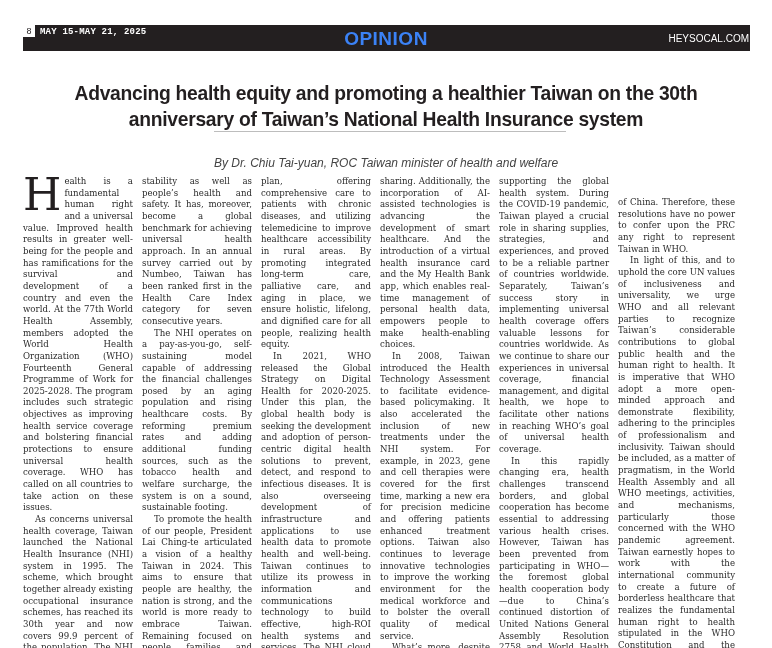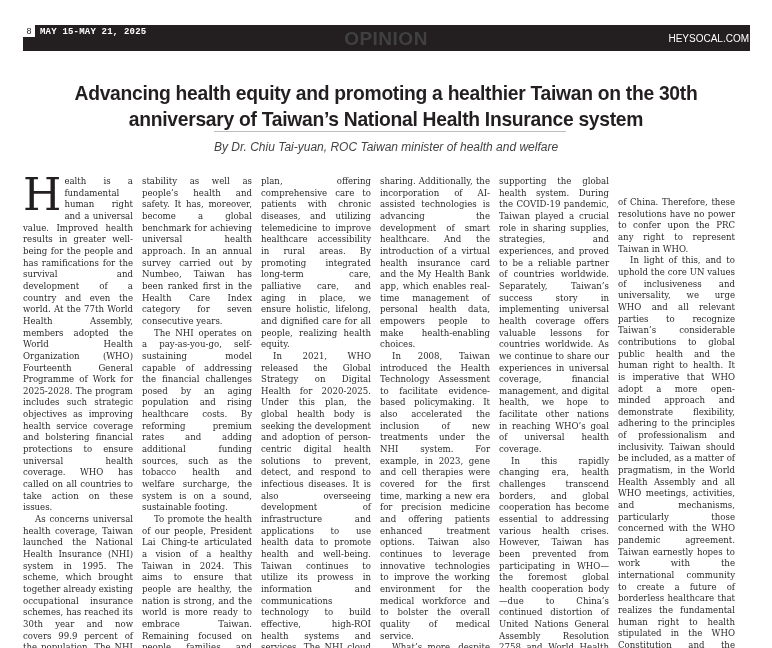--- a/index.html
+++ b/index.html
@@ -1,24 +1,24 @@
 <!DOCTYPE html>
 <html><head>
 <meta charset="utf-8">
 <style>
   html, body { margin: 0; padding: 0; background: #ffffff; }
   body { width: 772px; height: 648px; overflow: hidden; position: relative; font-family: "DejaVu Serif", serif; color: #2a2a2a; }
   .banner { position: absolute; left: 23px; top: 25px; width: 727px; height: 26px; background: #231f20; }
   .page-num { position: absolute; left: 23px; top: 25px; width: 12px; height: 12px; background: #fff; color: #231f20; font-family: "Liberation Sans", sans-serif; font-size: 9px; line-height: 12px; text-align: center; }
   .date { position: absolute; left: 40px; top: 27px; color: #fff; font-family: Liberation Mono, monospace; font-size: 9px; font-weight: bold; letter-spacing: 0.2px; }
-  .section { position: absolute; left: 0; width: 772px; top: 26px; text-align: center; color: #404040; font-family: "Liberation Sans", sans-serif; font-size: 19px; font-weight: bold; letter-spacing: 0.5px; line-height: 26px; }
+  .section { position: absolute; left: 0; width: 772px; top: 26px; text-align: center; color: #3b82f6; font-family: "Liberation Sans", sans-serif; font-size: 19px; font-weight: bold; letter-spacing: 0.5px; line-height: 26px; }
   .site { position: absolute; right: 23px; top: 33px; color: #fff; font-family: "Liberation Sans", sans-serif; font-size: 10px; font-weight: normal; }
   .headline { position: absolute; left: 40px; width: 692px; top: 66px; text-align: center; font-family: "Liberation Sans", sans-serif; font-weight: bold; font-size: 20.5px; line-height: 26px; color: #231f20; letter-spacing: -0.3px; transform: scaleX(0.94); transform-origin: center; }
   .rule { position: absolute; left: 214px; width: 352px; top: 131px; height: 1px; background: #bdbdbd; }
-  .byline { position: absolute; left: 0; width: 772px; top: 140px; text-align: center; font-family: "Liberation Sans", sans-serif; font-style: italic; font-size: 12px; color: #444; }
+  .byline { position: absolute; left: 0; width: 772px; top: 156px; text-align: center; font-family: "Liberation Sans", sans-serif; font-style: italic; font-size: 12px; color: #444; }
   .columns { position: absolute; left: 23px; top: 176px; width: 727px; height: 472px; display: flex; gap: 9px; }
   .col { width: 110px; flex: 0 0 auto; font-size: 8.6px; line-height: 11.65px; text-align: justify; hyphens: manual; color: #2b2b2b; }
   .col:nth-child(6) { width: 117px; margin-top: 21px; }
   .col p { margin: 0; text-indent: 12px; }
   .col p.noindent { text-indent: 0; }
   .dropcap { float: left; font-size: 44px; line-height: 34px; margin: 2px 3px 0 0; color: #231f20; font-family: "DejaVu Serif", serif; }
 </style>
 </head>
 <body>
 

